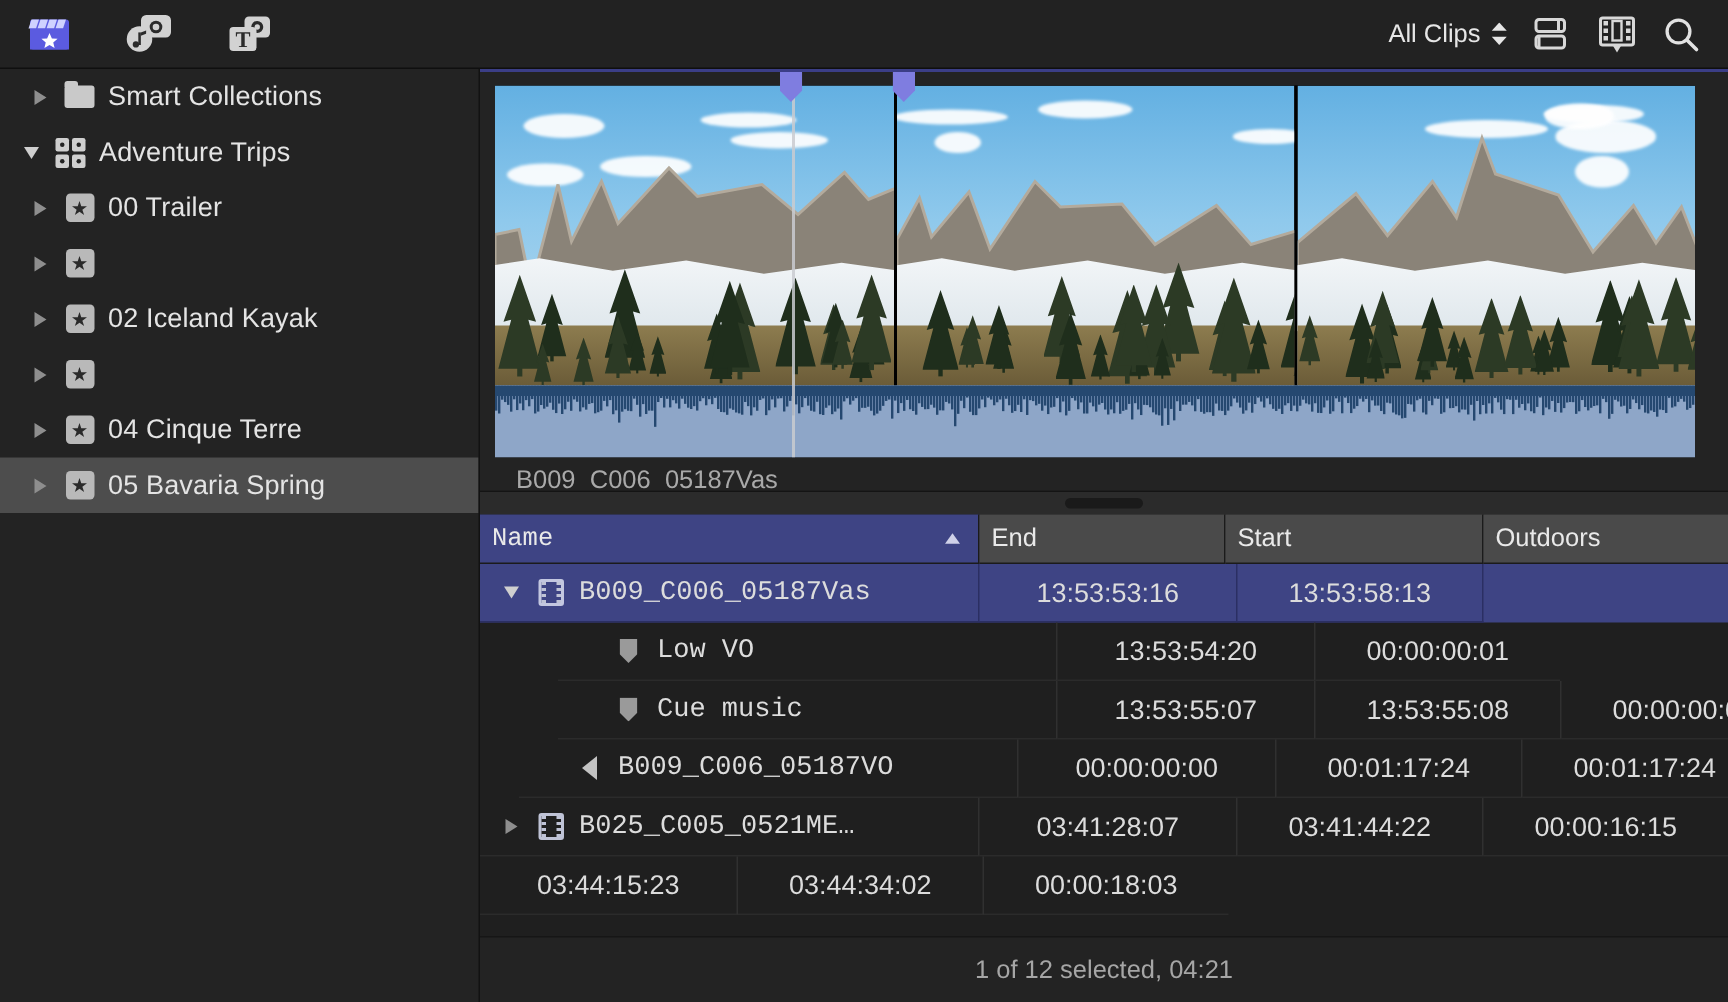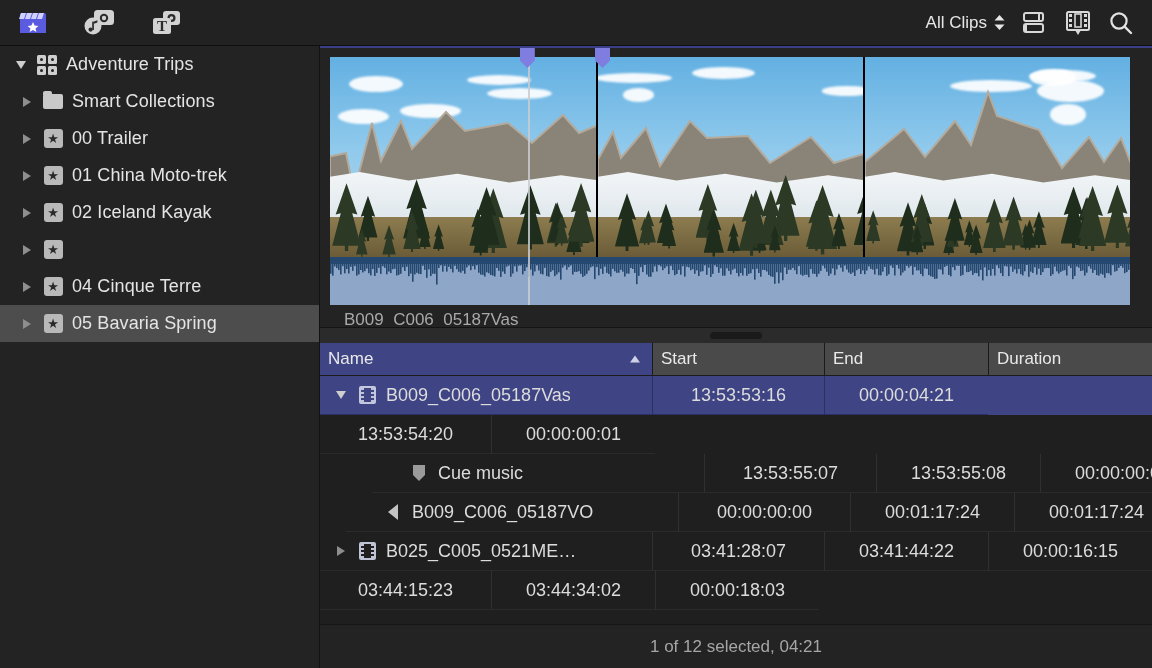--- a/index.html
+++ b/index.html
@@ -178,21 +178,21 @@
   .row { display: flex; height: 39px; }
   .row.sel { background: #3e4484; }
   .cell {
     display: flex; align-items: center;
     font-size: 18px; color: #dcdcdc;
     border-right: 1px solid #303030;
     border-bottom: 1px solid #2b2b2b;
     padding-left: 8px; overflow: hidden; white-space: nowrap;
   }
   .row.sel .cell { border-right-color: #2b2f63; border-bottom-color: #2b2f63; }
-  .c-name { width: 333px; flex: 0 0 333px; }
+  .c-name { width: 333px; flex: 0 0 333px; font-family: Liberation Mono, monospace; }
   .c-start { width: 172px; flex: 0 0 172px; justify-content: center; padding-left: 0; }
   .c-end { width: 164px; flex: 0 0 164px; justify-content: center; padding-left: 0; }
   .c-dur { width: 163px; flex: 0 0 163px; justify-content: center; padding-left: 0; }
 
   .rtri { width: 26px; flex: 0 0 26px; display: flex; align-items: center; justify-content: center; }
   .rico { width: 26px; flex: 0 0 26px; display: flex; align-items: center; justify-content: center; }
   .rname { margin-left: 6px; }
 
   
   .film {
@@ -318,63 +318,62 @@
         <svg width="26" height="26" viewBox="0 0 26 26">
           <circle cx="11" cy="11" r="7.6" fill="none" stroke="#e2e2e2" stroke-width="2.2"></circle>
           <line x1="16.6" y1="16.6" x2="23" y2="23" stroke="#e2e2e2" stroke-width="2.4" stroke-linecap="round"></line>
         </svg>
       </div>
     </div>
   </div>
 
   <div class="sidebar">
 
+    <div class="sb-row sb-indent-1">
+      <span class="sb-tri">
+          <i class="tri-right"></i>
+        </span>
+      <span class="sb-ico">
+          <span class="folder"></span>
+        </span>
+      <span class="sb-label">Smart Collections</span>
+    </div>
+
     <div class="sb-row">
       <span class="sb-tri">
           <i class="tri-down"></i>
         </span>
       <span class="sb-ico">
         <span class="lib-icon">
             <i></i>
             <i></i>
             <i></i>
             <i></i>
           </span>
       </span>
       <span class="sb-label">Adventure Trips</span>
     </div>
 
     <div class="sb-row sb-indent-1">
       <span class="sb-tri">
           <i class="tri-right"></i>
         </span>
       <span class="sb-ico">
-          <span class="folder"></span>
-        </span>
-      <span class="sb-label">Smart Collections</span>
+          <span class="starbox">★</span>
+        </span>
+      <span class="sb-label">00 Trailer</span>
     </div>
 
     <div class="sb-row sb-indent-1">
       <span class="sb-tri">
           <i class="tri-right"></i>
         </span>
       <span class="sb-ico">
           <span class="starbox">★</span>
         </span>
-      <span class="sb-label">00 Trailer</span>
-    </div>
-
-    <div class="sb-row sb-indent-1">
-      <span class="sb-tri">
-          <i class="tri-right"></i>
-        </span>
-      <span class="sb-ico">
-          <span class="starbox">★</span>
-        </span>
-      <span class="sb-label">01 China Moto-trek</span>
     </div>
 
     <div class="sb-row sb-indent-1">
       <span class="sb-tri">
           <i class="tri-right"></i>
         </span>
       <span class="sb-ico">
           <span class="starbox">★</span>
         </span>
       <span class="sb-label">02 Iceland Kayak</span>
@@ -943,50 +942,57 @@
     <div class="divider">
       <div class="grip"></div>
     </div>
 
     <div class="table-wrap">
       <div class="hdr">
         <div class="hcell c-name active">
           <span>Name</span>
           <span class="sort-caret"></span>
         </div>
+        <div class="hcell c-end" style="justify-content:flex-start;padding-left:8px">
+          <span>End</span>
+        </div>
         <div class="hcell c-start" style="justify-content:flex-start;padding-left:8px">
           <span>Start</span>
         </div>
-        <div class="hcell c-end" style="justify-content:flex-start;padding-left:8px">
-          <span>End</span>
-        </div>
         <div class="hcell c-dur" style="justify-content:flex-start;padding-left:8px;border-right:none">
-          <span>Duration</span>
+          <span>Outdoors</span>
         </div>
       </div>
 
       <div class="rows" id="rows">
           <div class="row sel">
             <div class="cell c-name ">
               <span class="rtri">
                 <i class="tri-down"></i>
               </span>
               <span class="rico">
                 <span class="film"></span>
               </span>
               <span class="rname">B009_C006_05187Vas</span>
             </div>
             <div class="cell c-start">
               <span>13:53:53:16</span>
             </div>
-            <div class="cell c-dur" style="border-right:none">
-              <span>00:00:04:21</span>
+            <div class="cell c-end">
+              <span>13:53:58:13</span>
             </div>
           </div>
           <div class="row">
+            <div class="cell c-name ind-2">
+              <span class="rtri"></span>
+              <span class="rico">
+                <span class="pin"></span>
+              </span>
+              <span class="rname">Low VO</span>
+            </div>
             <div class="cell c-start">
               <span>13:53:54:20</span>
             </div>
             <div class="cell c-dur" style="border-right:none">
               <span>00:00:00:01</span>
             </div>
           </div>
           <div class="row">
             <div class="cell c-name ind-2">
               <span class="rtri"></span>

